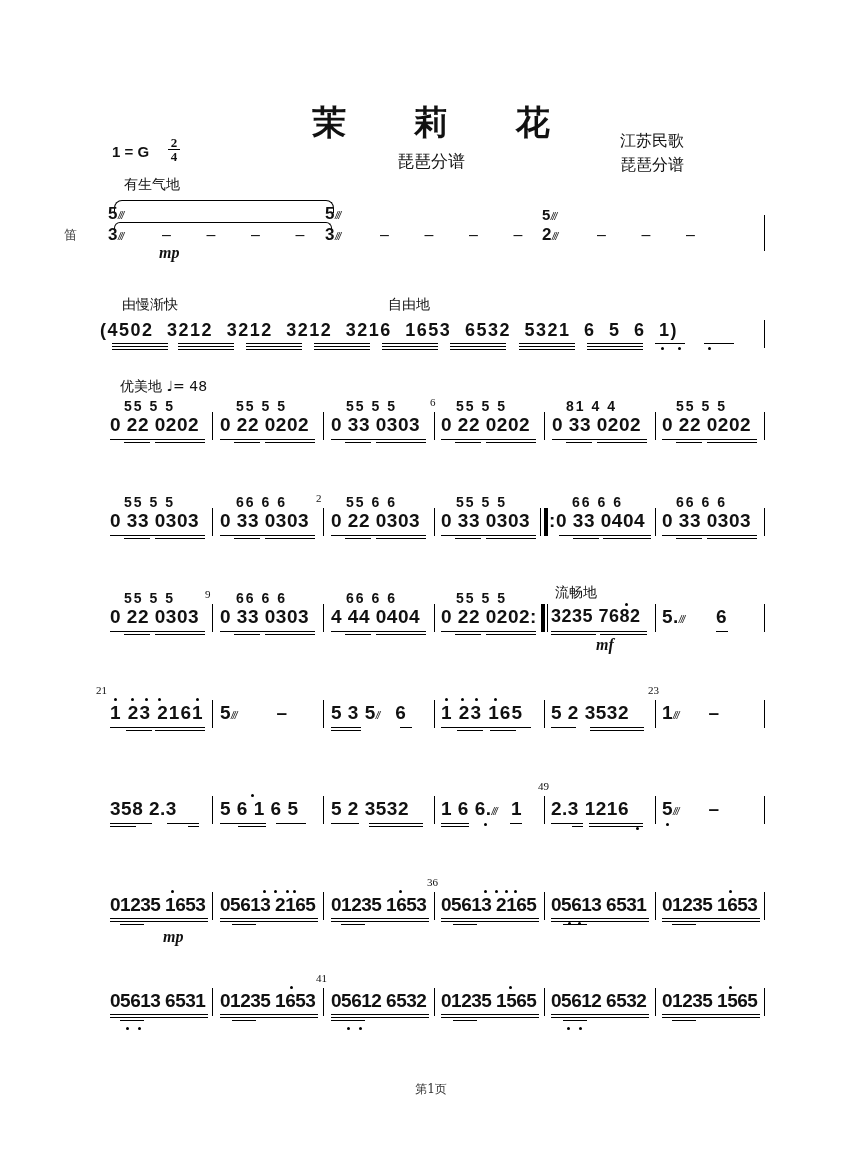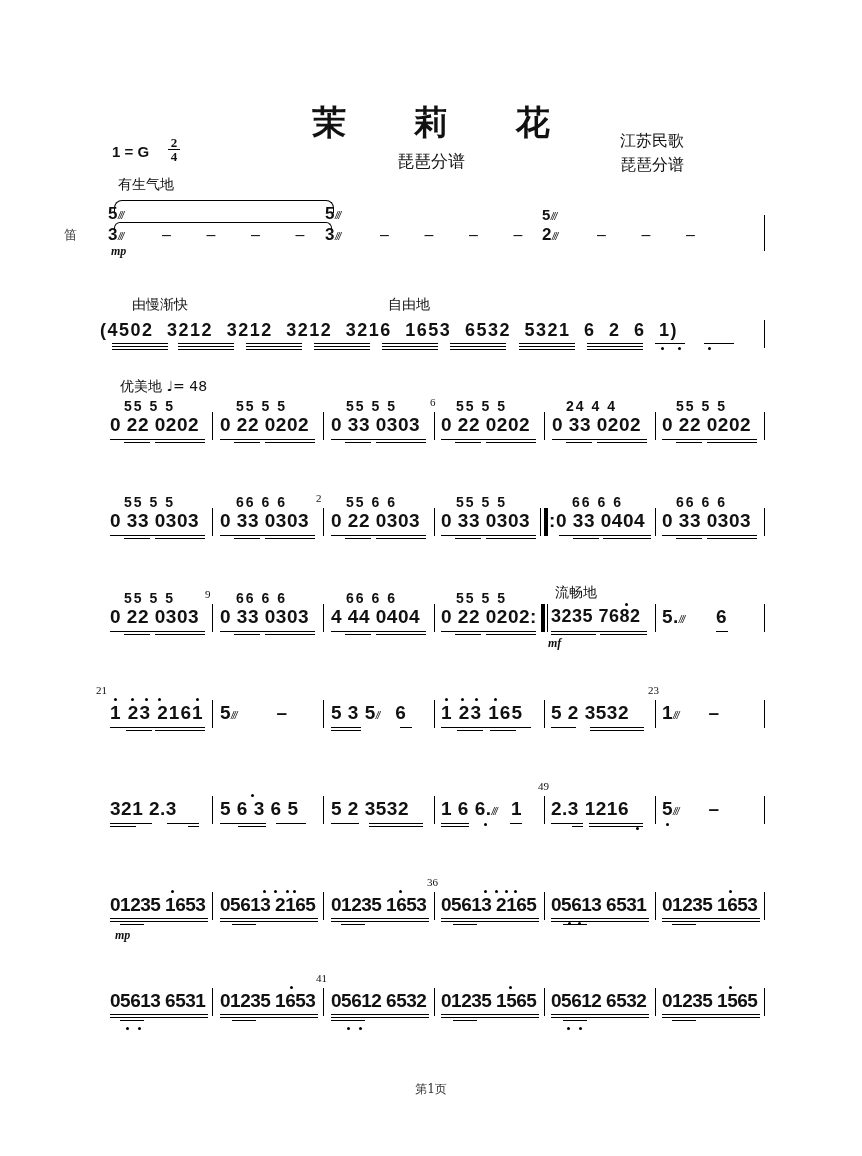--- a/index.html
+++ b/index.html
@@ -9,21 +9,21 @@
   .title { left:0; width:862px; top:100px; text-align:center; font-family:"DejaVu Sans",sans-serif;
            font-size:34px; letter-spacing:28px; font-weight:bold; padding-left:28px; box-sizing:border-box; }
   .subtitle { left:0; width:862px; top:150px; text-align:center; font-size:17px; font-family:"DejaVu Sans",sans-serif; }
   .credit { left:620px; font-size:16px; font-family:"DejaVu Sans",sans-serif; }
   .key { left:112px; top:143px; font-size:15px; font-family:"Liberation Serif",serif; }
   .key b { font-family:"Liberation Sans",sans-serif; }
   .timesig { left:168px; top:136px; width:12px; text-align:center; font-size:13px; font-weight:bold; line-height:13px; font-family:"Liberation Serif",serif; }
   .timesig .line { border-top:1px solid #000; margin:0; }
   .tempo { font-size:14px; font-family:"DejaVu Sans",sans-serif; }
   .instr { left:64px; top:226px; font-size:13px; font-family:"DejaVu Serif",serif; color:#444; }
-  .dyn { font-family:"Liberation Serif",serif; font-style:italic; font-weight:bold; font-size:12px; }
+  .dyn { font-family:"Liberation Serif",serif; font-style:italic; font-weight:bold; font-size:16px;margin-left:48px; }
   .mnum { font-size:11px; font-family:"Liberation Serif",serif; }
   .barline { position:absolute; width:1px; background:#000; }
   .system { position:absolute; left:0; width:862px; }
   .notes { position:absolute; font-weight:bold; font-size:19px; white-space:nowrap; letter-spacing:0.5px; }
   .upper { position:absolute; font-weight:bold; font-size:14px; white-space:nowrap; letter-spacing:2px; }
   .ul { position:absolute; height:1px; background:#000; }
   .dot { position:absolute; width:3px; height:3px; background:#000; border-radius:50%; }
   .trem { font-size:10px; font-style:italic; font-weight:normal; letter-spacing:-1px; }
   .dash { position:absolute; font-size:16px; }
   .footer { left:0; width:862px; top:1081px; text-align:center; font-size:12px; font-family:"DejaVu Serif",serif; color:#333; }
@@ -37,41 +37,41 @@
 <div class="abs title">茉 莉 花</div>
 <div class="abs subtitle">琵琶分谱</div>
 <div class="abs credit" style="top:131px">江苏民歌</div>
 <div class="abs credit" style="top:155px">琵琶分谱</div>
 <div class="abs key"><b>1 = G</b></div>
 <div class="abs timesig">
   <div>2</div>
   <div class="line"></div>
   <div>4</div>
 </div>
-<div class="abs tempo" style="left:118px;top:176px">有生气地</div>
+<div class="abs tempo" style="left:124px;top:176px">有生气地</div>
 
 <div class="abs instr">笛</div>
 <div class="slur" style="left:114px;top:200px;width:218px"></div>
 <div class="notes" style="left:108px;top:204px;font-size:17px"><span>5</span><span class="trem">///</span></div>
 <div class="slur2" style="left:114px;top:222px;width:216px"></div>
 <div class="notes" style="left:108px;top:225px;font-size:17px"><span>3</span><span class="trem">///</span></div>
 <div class="abs dyn" style="left:111px;top:244px">mp</div>
 <div class="dash" style="left:162px;top:226px">–&nbsp;&nbsp;&nbsp;&nbsp;&nbsp;&nbsp;&nbsp;&nbsp;–&nbsp;&nbsp;&nbsp;&nbsp;&nbsp;&nbsp;&nbsp;&nbsp;–&nbsp;&nbsp;&nbsp;&nbsp;&nbsp;&nbsp;&nbsp;&nbsp;–</div>
 <div class="notes" style="left:325px;top:204px;font-size:17px"><span>5</span><span class="trem">///</span></div>
 <div class="notes" style="left:325px;top:225px;font-size:17px"><span>3</span><span class="trem">///</span></div>
 <div class="dash" style="left:380px;top:226px">–&nbsp;&nbsp;&nbsp;&nbsp;&nbsp;&nbsp;&nbsp;&nbsp;–&nbsp;&nbsp;&nbsp;&nbsp;&nbsp;&nbsp;&nbsp;&nbsp;–&nbsp;&nbsp;&nbsp;&nbsp;&nbsp;&nbsp;&nbsp;&nbsp;–</div>
 <div class="notes" style="left:542px;top:206px;font-size:15px"><span>5</span><span class="trem">///</span></div>
 <div class="notes" style="left:542px;top:225px;font-size:17px"><span>2</span><span class="trem">///</span></div>
 <div class="dash" style="left:597px;top:226px">–&nbsp;&nbsp;&nbsp;&nbsp;&nbsp;&nbsp;&nbsp;&nbsp;–&nbsp;&nbsp;&nbsp;&nbsp;&nbsp;&nbsp;&nbsp;&nbsp;–</div>
 <div class="barline" style="left:764px;top:215px;height:36px"></div>
 
-<div class="abs tempo" style="left:132px;top:296px">由慢渐快</div>
+<div class="abs tempo" style="left:122px;top:296px">由慢渐快</div>
 <div class="abs tempo" style="left:388px;top:296px">自由地</div>
 <div class="notes" style="left:100px;top:320px;font-size:18px;letter-spacing:1.5px;word-spacing:7px">
-  <span>(4502</span> <span>3212</span> <span>3212</span> <span>3212</span> <span>3216</span> <span>1653</span> <span>6532</span> <span>5321</span> <span>6 2</span> <span>6 1)</span>
+  <span>(4502</span> <span>3212</span> <span>3212</span> <span>3212</span> <span>3216</span> <span>1653</span> <span>6532</span> <span>5321</span> <span>6 5</span> <span>6 1)</span>
 </div>
 <div class="ul" style="left:112px;top:343px;width:56px"></div>
 <div class="ul" style="left:112px;top:346px;width:56px"></div>
 <div class="ul" style="left:112px;top:349px;width:56px"></div>
 <div class="ul" style="left:178px;top:343px;width:56px"></div>
 <div class="ul" style="left:178px;top:346px;width:56px"></div>
 <div class="ul" style="left:178px;top:349px;width:56px"></div>
 <div class="ul" style="left:246px;top:343px;width:56px"></div>
 <div class="ul" style="left:246px;top:346px;width:56px"></div>
 <div class="ul" style="left:246px;top:349px;width:56px"></div>
@@ -105,21 +105,21 @@
   <div class="upper" style="left:236px;top:2px">55  5  5</div>
   <div class="notes" style="left:220px;top:18px">0 22 0202</div>
   <div class="barline" style="left:323px;top:16px;height:28px"></div>
   <div class="upper" style="left:346px;top:2px">55  5  5</div>
   <div class="notes" style="left:331px;top:18px">0 33 0303</div>
   <div class="mnum" style="position:absolute;left:430px;top:0">6</div>
   <div class="barline" style="left:434px;top:16px;height:28px"></div>
   <div class="upper" style="left:456px;top:2px">55  5  5</div>
   <div class="notes" style="left:441px;top:18px">0 22 0202</div>
   <div class="barline" style="left:544px;top:16px;height:28px"></div>
-  <div class="upper" style="left:566px;top:2px">24  4  4</div>
+  <div class="upper" style="left:566px;top:2px">81  4  4</div>
   <div class="notes" style="left:552px;top:18px">0 33 0202</div>
   <div class="barline" style="left:655px;top:16px;height:28px"></div>
   <div class="upper" style="left:676px;top:2px">55  5  5</div>
   <div class="notes" style="left:662px;top:18px">0 22 0202</div>
   <div class="barline" style="left:764px;top:16px;height:28px"></div>
 </div>
 <div class="ul" style="left:110px;top:439px;width:95px"></div>
 <div class="ul" style="left:124px;top:442px;width:26px"></div>
 <div class="ul" style="left:155px;top:442px;width:50px"></div>
 <div class="ul" style="left:220px;top:439px;width:95px"></div>
@@ -253,23 +253,23 @@
 <div class="ul" style="left:331px;top:730px;width:30px"></div>
 <div class="ul" style="left:400px;top:727px;width:12px"></div>
 <div class="ul" style="left:441px;top:727px;width:90px"></div>
 <div class="ul" style="left:457px;top:730px;width:26px"></div>
 <div class="ul" style="left:490px;top:730px;width:26px"></div>
 <div class="ul" style="left:551px;top:727px;width:25px"></div>
 <div class="ul" style="left:590px;top:727px;width:54px"></div>
 <div class="ul" style="left:590px;top:730px;width:54px"></div>
 
 <div class="system" style="top:780px">
-  <div class="notes" style="left:110px;top:18px">321  2.3</div>
-  <div class="barline" style="left:212px;top:16px;height:28px"></div>
-  <div class="notes" style="left:220px;top:18px">5 6 3  6 5</div>
+  <div class="notes" style="left:110px;top:18px">358  2.3</div>
+  <div class="barline" style="left:212px;top:16px;height:28px"></div>
+  <div class="notes" style="left:220px;top:18px">5 6 1  6 5</div>
   <div class="barline" style="left:323px;top:16px;height:28px"></div>
   <div class="notes" style="left:331px;top:18px">5 2  3532</div>
   <div class="barline" style="left:434px;top:16px;height:28px"></div>
   <div class="notes" style="left:441px;top:18px"><span>1 6 6.</span><span class="trem">///</span><span style="margin-left:14px">1</span></div>
   <div class="mnum" style="position:absolute;left:538px;top:0">49</div>
   <div class="barline" style="left:544px;top:16px;height:28px"></div>
   <div class="notes" style="left:551px;top:18px">2.3  1216</div>
   <div class="barline" style="left:655px;top:16px;height:28px"></div>
   <div class="notes" style="left:662px;top:18px"><span>5</span><span class="trem">///</span><span style="margin-left:30px">–</span></div>
   <div class="barline" style="left:764px;top:16px;height:28px"></div>

